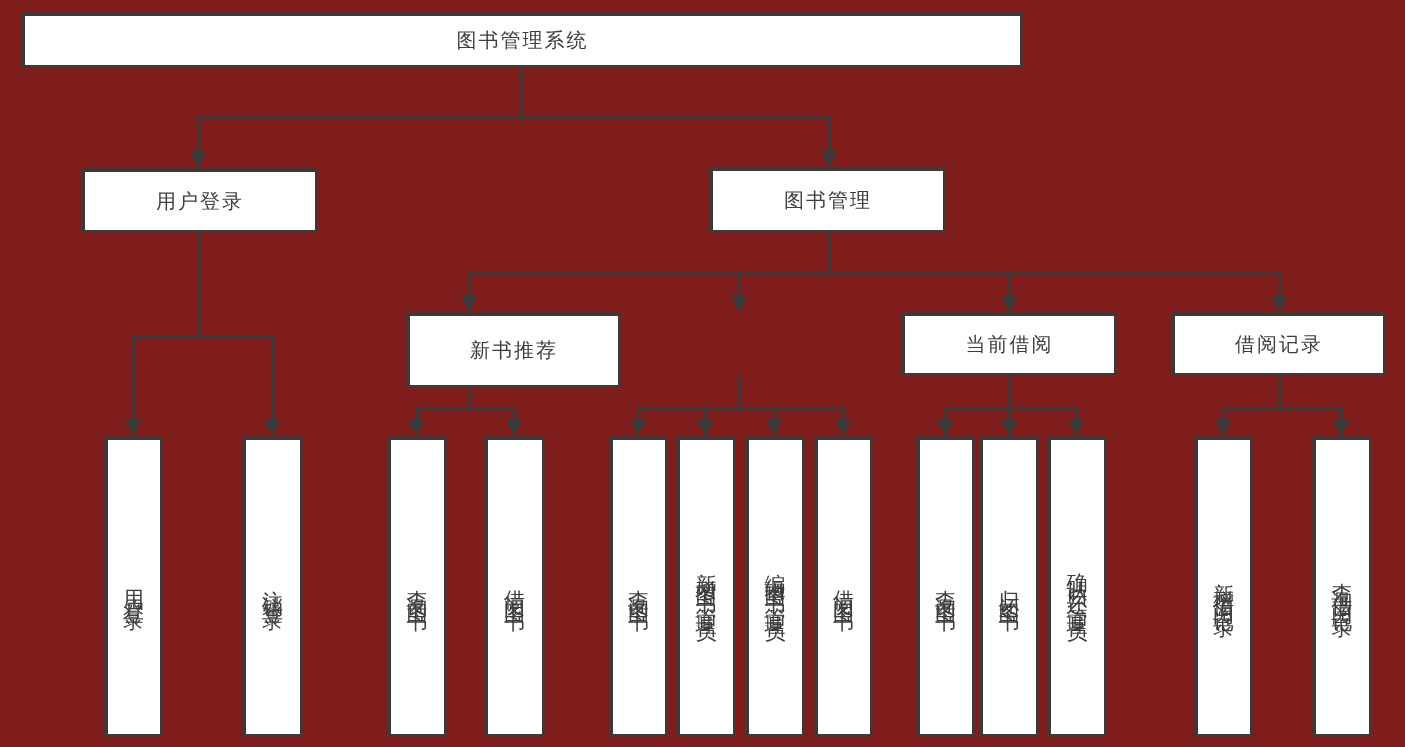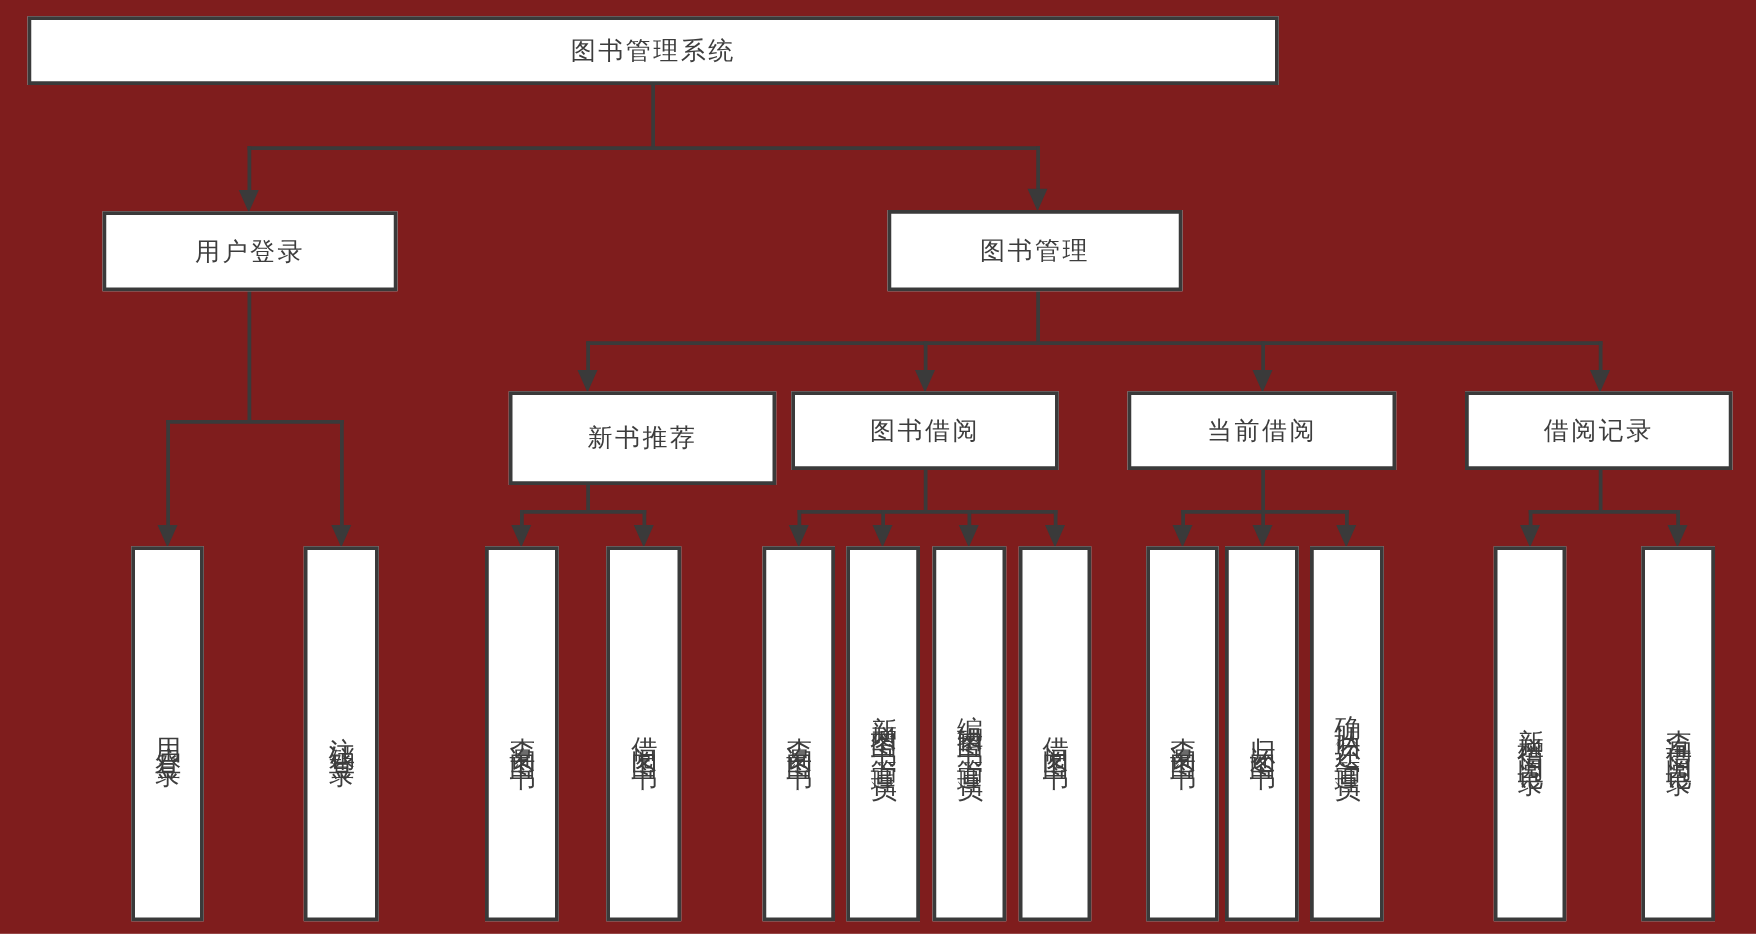--- a/index.html
+++ b/index.html
@@ -69,21 +69,20 @@
 <body>
 
 <div id="stage">
 
   <div class="node" style="left:22px; top:13px; width:1001px; height:55px;">图书管理系统</div>
 
   <div class="node" style="left:82px; top:169px; width:236px; height:64px;">用户登录</div>
   <div class="node" style="left:710px; top:168px; width:236px; height:65px;">图书管理</div>
 
   <div class="node" style="left:363px; top:313px; width:214px; height:75px;margin-left:44px;">新书推荐</div>
-  <div class="node" style="left:633px; top:313px; width:214px; height:63px;">图书借阅</div>
   <div class="node" style="left:1172px; top:313px; width:214px; height:63px;">借阅记录</div>
   <div class="node" style="left:902px; top:313px; width:215px; height:63px;">当前借阅</div>
 
   <div class="node vnode" style="left:105px; top:437px; width:58px; height:300px;">用户登录</div>
   <div class="node vnode" style="left:243px; top:437px; width:60px; height:300px;">注销登录</div>
 
   <div class="node vnode" style="left:388px; top:437px; width:59px; height:300px;">查询图书</div>
   <div class="node vnode" style="left:485px; top:437px; width:60px; height:300px;">借阅图书</div>
 
   <div class="node vnode" style="left:610px; top:437px; width:58px; height:300px;">查询图书</div>

